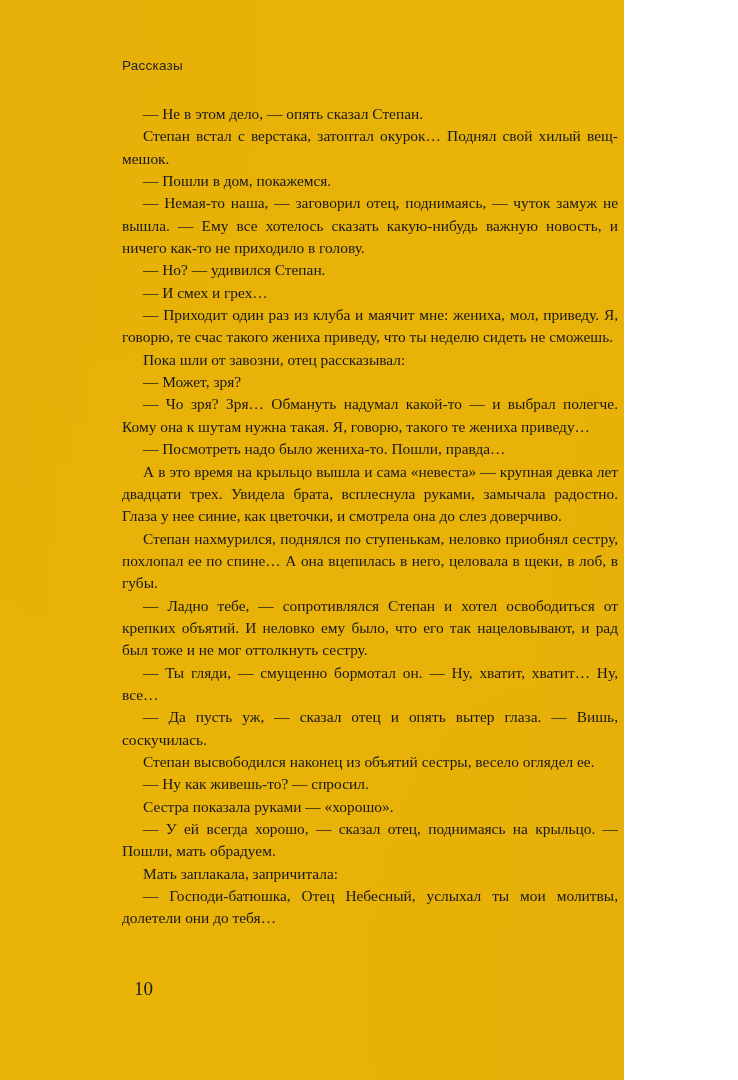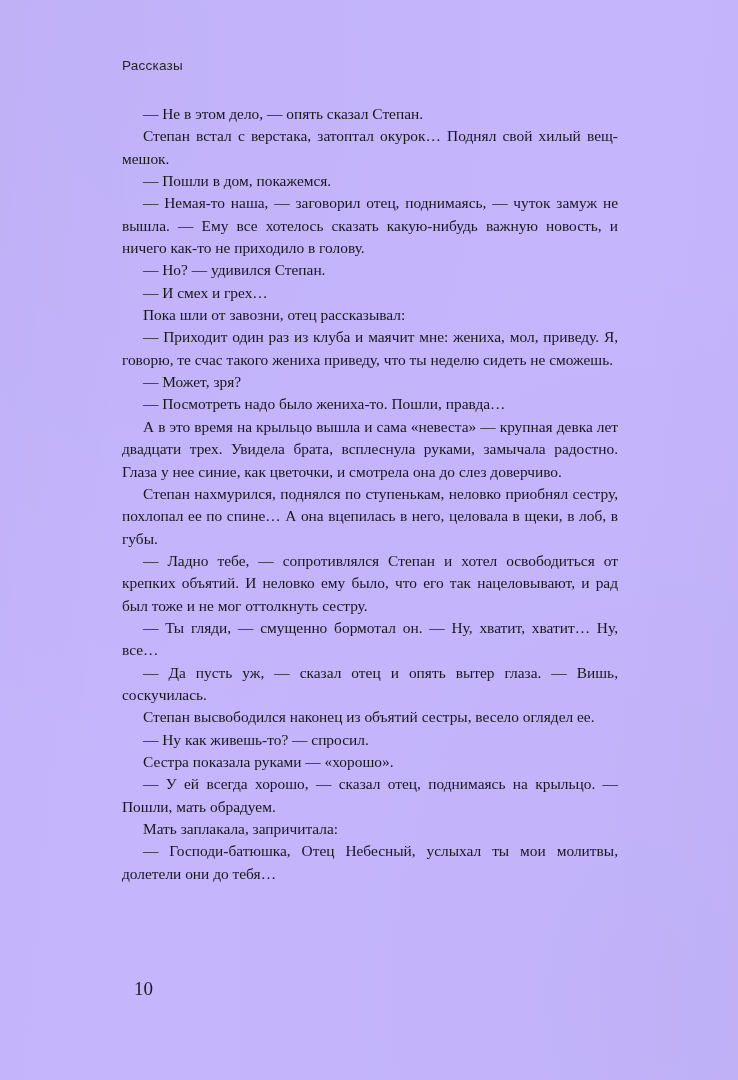--- a/index.html
+++ b/index.html
@@ -9,23 +9,23 @@
   }
   body {
     width: 738px;
     height: 1080px;
     overflow: hidden;
     font-family: "Liberation Serif", "DejaVu Serif", serif;
   }
 
   .page {
     position: relative;
-    width: 738px;
+    width: 624px;
     height: 1080px;
-    background: #c4b5fd;
+    background: #eab308;
     box-sizing: border-box;
   }
 
   
   .page::before {
     content: "";
     position: absolute;
     inset: 0;
     pointer-events: none;
     background:
@@ -79,23 +79,24 @@
 
   <div class="running-head">Рассказы</div>
 
   <div class="textblock">
       <p>— Не в этом дело, — опять сказал Степан.</p>
       <p>Степан встал с верстака, затоптал окурок… Поднял свой хилый вещ-мешок.</p>
       <p>— Пошли в дом, покажемся.</p>
       <p>— Немая-то наша, — заговорил отец, поднимаясь, — чуток замуж не вышла. — Ему все хотелось сказать какую-нибудь важную новость, и ничего как-то не приходило в голову.</p>
       <p>— Но? — удивился Степан.</p>
       <p>— И смех и грех…</p>
+      <p>— Приходит один раз из клуба и маячит мне: жениха, мол, приведу. Я, говорю, те счас такого жениха приведу, что ты неделю сидеть не сможешь.</p>
       <p>Пока шли от завозни, отец рассказывал:</p>
-      <p>— Приходит один раз из клуба и маячит мне: жениха, мол, приведу. Я, говорю, те счас такого жениха приведу, что ты неделю сидеть не сможешь.</p>
       <p>— Может, зря?</p>
+      <p>— Чо зря? Зря… Обмануть надумал какой-то — и выбрал полегче. Кому она к шутам нужна такая. Я, говорю, такого те жениха приведу…</p>
       <p>— Посмотреть надо было жениха-то. Пошли, правда…</p>
       <p>А в это время на крыльцо вышла и сама «невеста» — крупная девка лет двадцати трех. Увидела брата, всплеснула руками, замычала радостно. Глаза у нее синие, как цветочки, и смотрела она до слез доверчиво.</p>
       <p>Степан нахмурился, поднялся по ступенькам, неловко приобнял сестру, похлопал ее по спине… А она вцепилась в него, целовала в щеки, в лоб, в губы.</p>
       <p>— Ладно тебе, — сопротивлялся Степан и хотел освободиться от крепких объятий. И неловко ему было, что его так нацеловывают, и рад был тоже и не мог оттолкнуть сестру.</p>
       <p>— Ты гляди, — смущенно бормотал он. — Ну, хватит, хватит… Ну, все…</p>
       <p>— Да пусть уж, — сказал отец и опять вытер глаза. — Вишь, соскучилась.</p>
       <p>Степан высвободился наконец из объятий сестры, весело оглядел ее.</p>
       <p>— Ну как живешь-то? — спросил.</p>
       <p>Сестра показала руками — «хорошо».</p>
       <p>— У ей всегда хорошо, — сказал отец, поднимаясь на крыльцо. — Пошли, мать обрадуем.</p>

